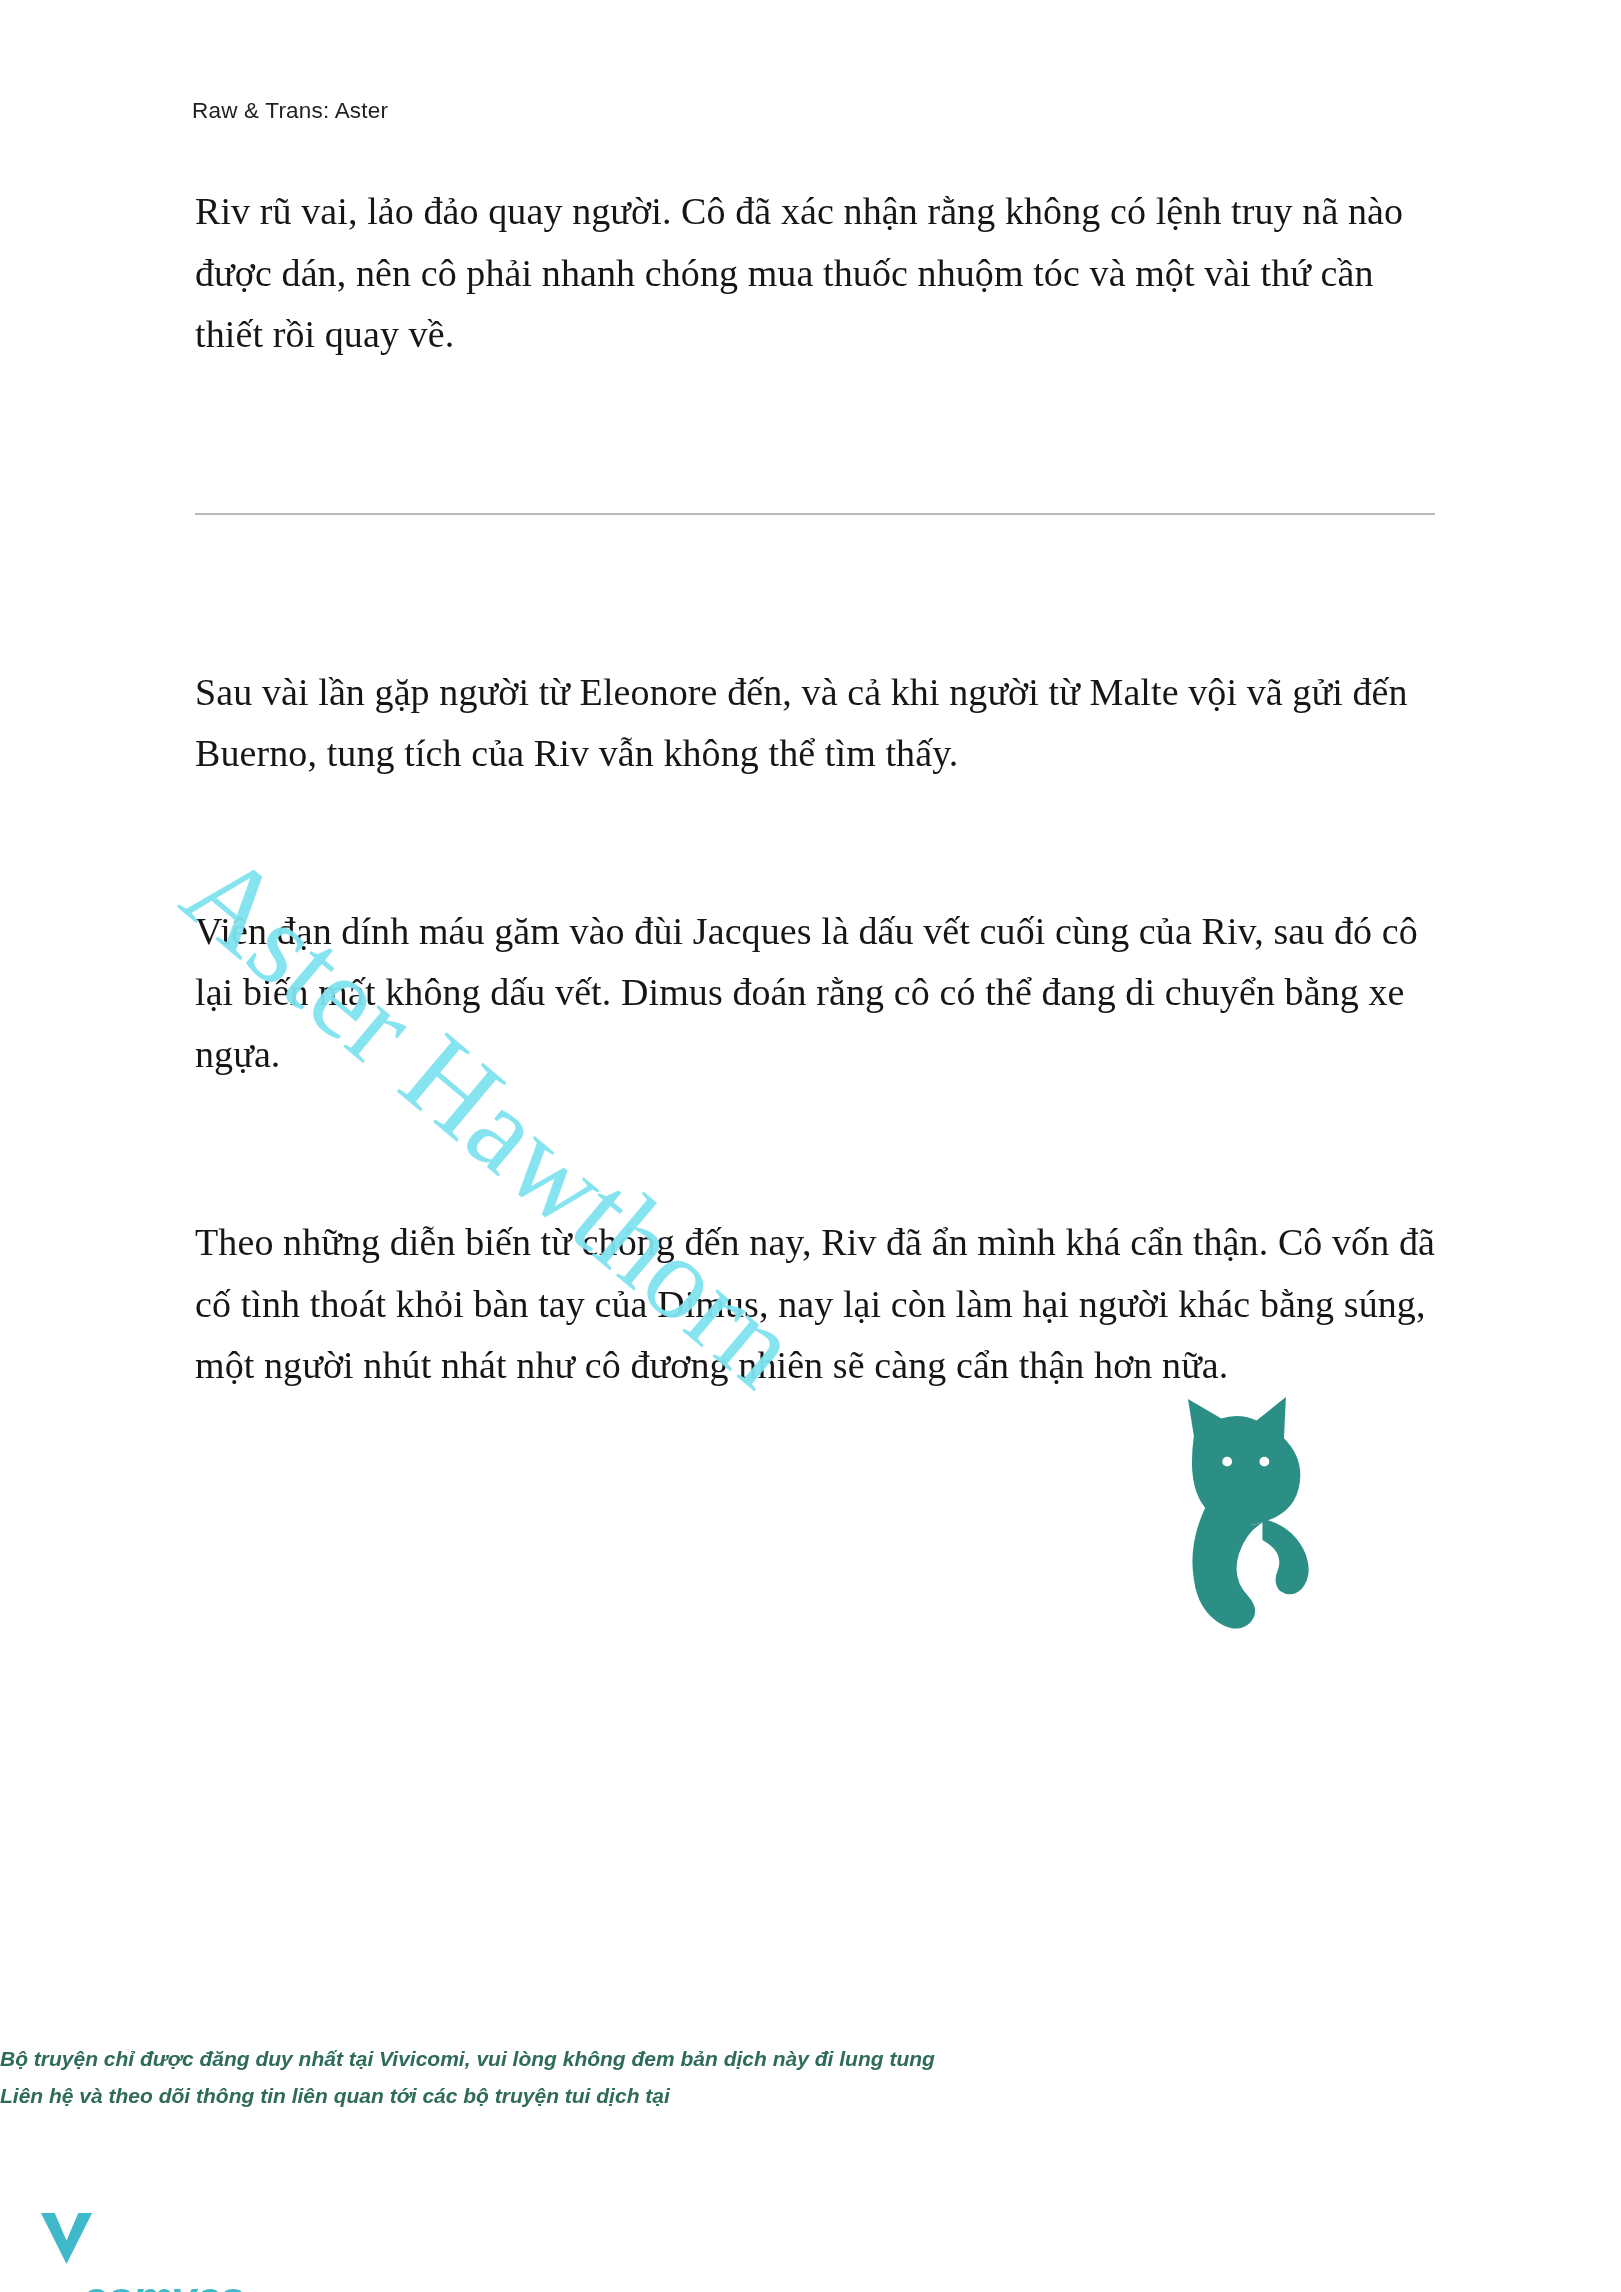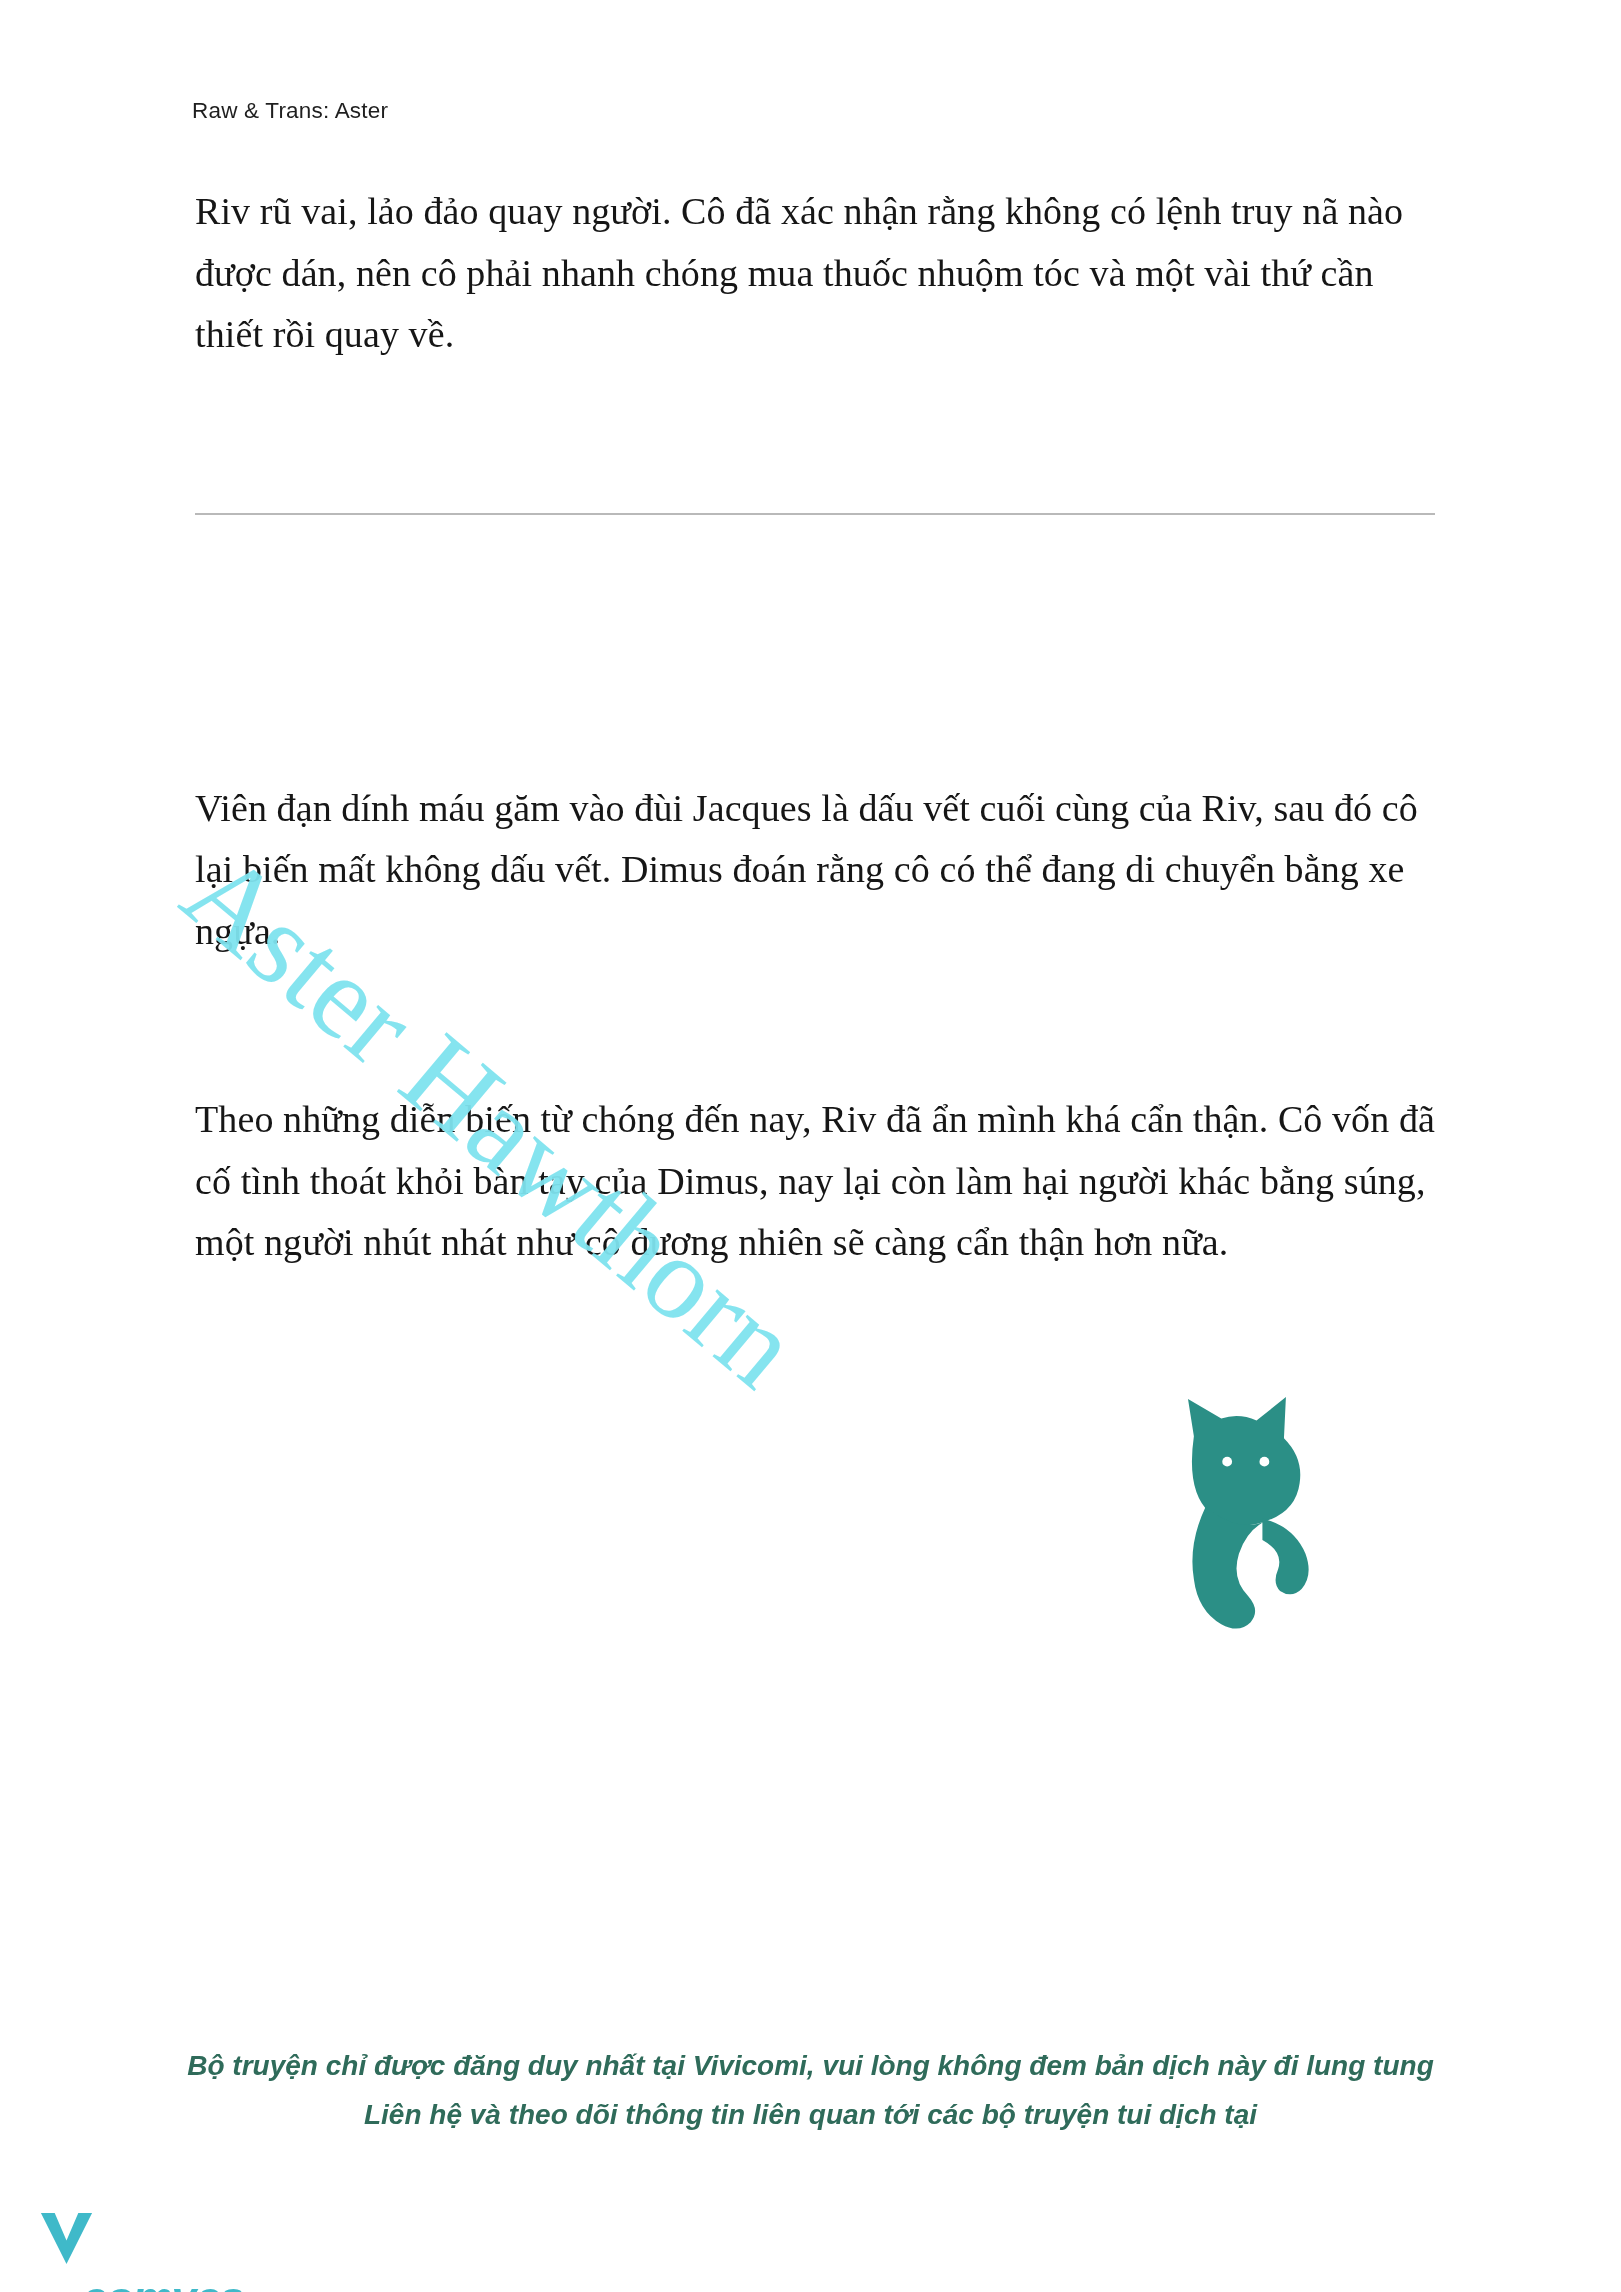--- a/index.html
+++ b/index.html
@@ -96,25 +96,24 @@
     height: 235px;
     z-index: 6;
   }
 
   
   .footer-note {
     position: absolute;
     left: 0;
     right: 0;
     top: 2041px;
-    text-align: center;
     font-family: "Liberation Sans", sans-serif;
     font-style: italic;
     font-weight: bold;
-    font-size: 28px;
+    font-size: 21px;
     line-height: 1.75;
     color: #2f6b5a;
   }
   .footer-note div { display: block; }
 
   
   .logo {
     position: absolute;
     left: 37px;
     top: 2207px;
@@ -143,20 +142,21 @@
   <div class="content">
 
     <p class="para">Riv rũ vai, lảo đảo quay người. Cô đã xác nhận rằng không có lệnh truy nã nào được dán, nên cô phải nhanh chóng mua thuốc nhuộm tóc và một vài thứ cần thiết rồi quay về.</p>
 
     <div class="gap-1"></div>
 
     <div class="divider"></div>
 
     <div class="gap-2"></div>
 
+    <p class="para">Sau vài lần gặp người từ Eleonore đến, và cả khi người từ Malte vội vã gửi đến Buerno, tung tích của Riv vẫn không thể tìm thấy.</p>
 
     <div class="gap-3"></div>
 
     <p class="para">Viên đạn dính máu găm vào đùi Jacques là dấu vết cuối cùng của Riv, sau đó cô lại biến mất không dấu vết. Dimus đoán rằng cô có thể đang di chuyển bằng xe ngựa.</p>
 
     <div class="gap-4"></div>
 
     <p class="para">Theo những diễn biến từ chóng đến nay, Riv đã ẩn mình khá cẩn thận. Cô vốn đã cố tình thoát khỏi bàn tay của Dimus, nay lại còn làm hại người khác bằng súng, một người nhút nhát như cô đương nhiên sẽ càng cẩn thận hơn nữa.</p>
 
   </div>

